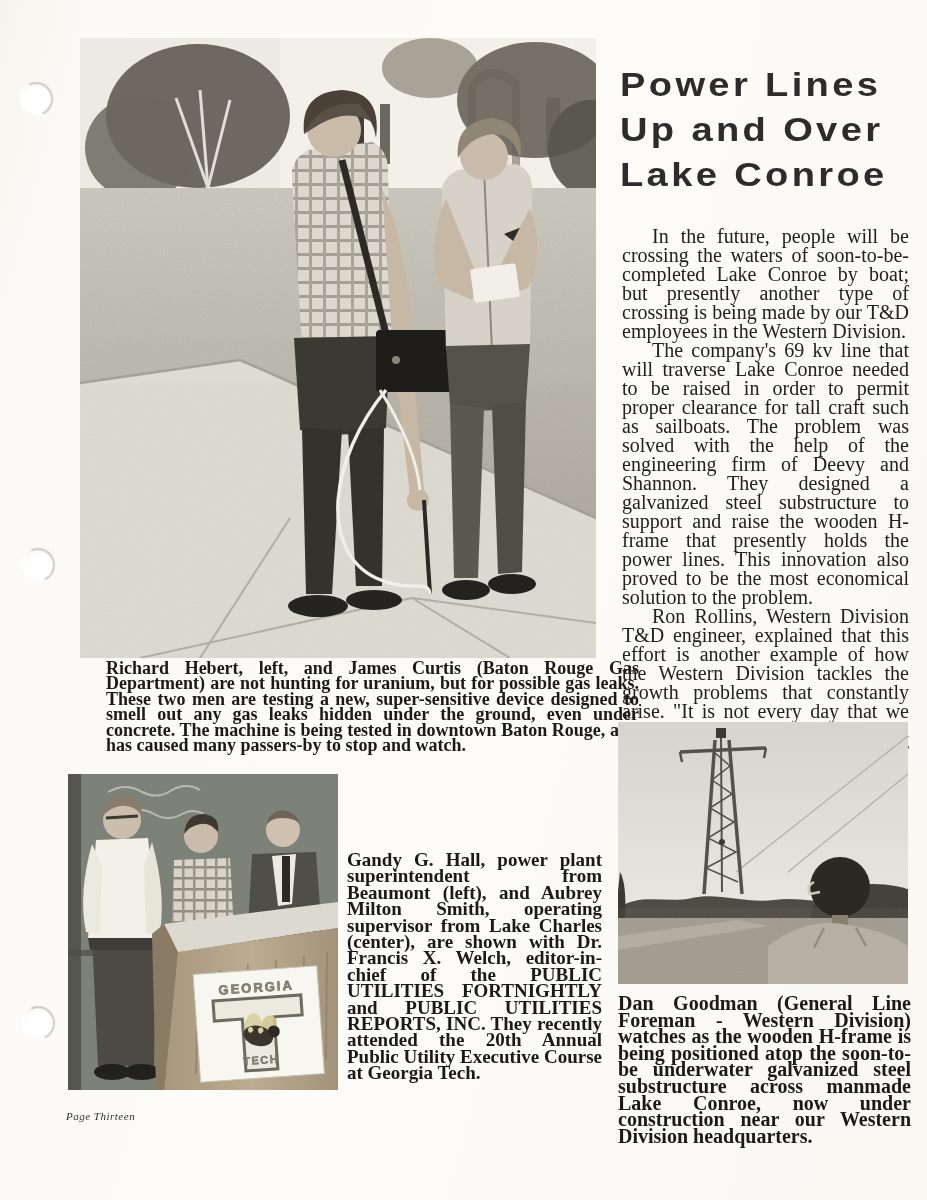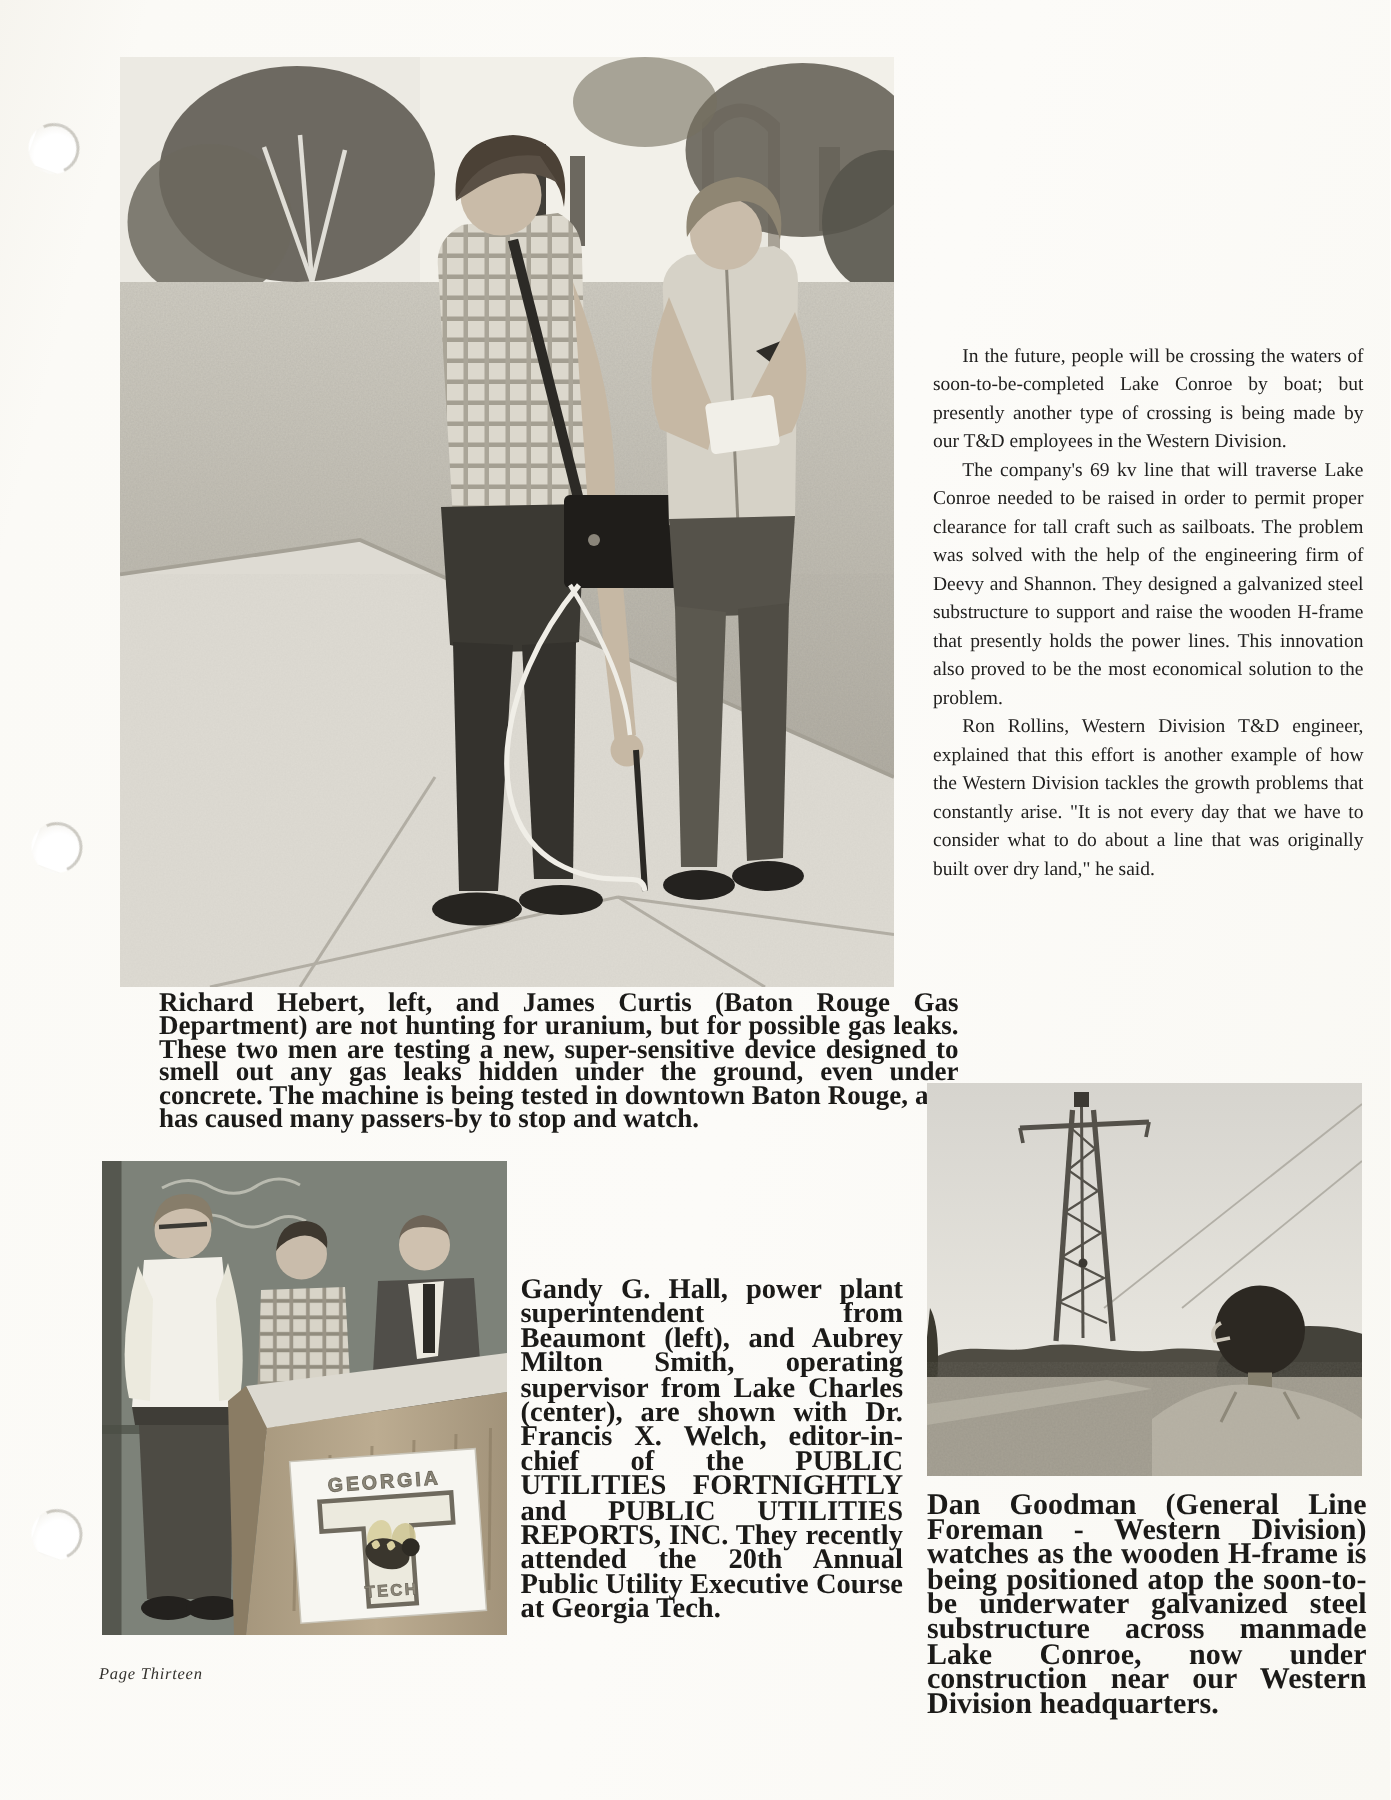--- a/index.html
+++ b/index.html
@@ -36,21 +36,21 @@
   }
   .headline .t-line{
     display:block;
     font-size:34px;font-weight:600;letter-spacing:3px;line-height:45px;
     transform:scaleX(1.12);transform-origin:left center;white-space:nowrap;
   }
 
   
   .body-col{
     position:absolute;left:622px;top:227px;width:287px;
-    font-size:13px;line-height:19px;color:#222120;
+    font-size:20px;line-height:19px;color:#222120;
     text-align:justify;
   }
   .body-col p{margin:0;text-indent:1.5em;}
 
   
   .caption{
     position:absolute;font-weight:bold;color:#1b1a18;text-align:justify;
   }
   .caption.main{left:66px;top:661px;width:533px;font-size:18px;line-height:15.4px;margin-left:40px;}
   .caption.podium{left:347px;top:852px;width:255px;font-size:19px;line-height:16.4px;}
@@ -161,20 +161,25 @@
         <path d="M412,368 L446,364 L442,534 L418,536 Z" fill="#504d45"></path>
         <ellipse cx="386" cy="552" rx="24" ry="10" fill="#24221f"></ellipse>
         <ellipse cx="432" cy="546" rx="24" ry="10" fill="#24221f"></ellipse>
 
         <circle cx="404" cy="118" r="24" fill="#c9bcaa"></circle>
         <path d="M378,120 Q374,84 412,80 Q446,84 440,122 Q434,96 414,96 Q390,98 378,120 Z" fill="#8f8673"></path>
       </g>
     </svg>
   </div>
 
+  <div class="headline">
+    <span class="t-line">Power Lines</span>
+    <span class="t-line">Up and Over</span>
+    <span class="t-line">Lake Conroe</span>
+  </div>
 
   <div class="body-col">
     <p>In the future, people will be crossing the waters of soon-to-be-completed Lake Conroe by boat; but presently another type of crossing is being made by our T&amp;D employees in the Western Division.</p>
     <p>The company's 69 kv line that will traverse Lake Conroe needed to be raised in order to permit proper clearance for tall craft such as sailboats. The problem was solved with the help of the engineering firm of Deevy and Shannon. They designed a galvanized steel substructure to support and raise the wooden H-frame that presently holds the power lines. This innovation also proved to be the most economical solution to the problem.</p>
     <p>Ron Rollins, Western Division T&amp;D engineer, explained that this effort is another example of how the Western Division tackles the growth problems that constantly arise. "It is not every day that we have to consider what to do about a line that was originally built over dry land," he said.</p>
   </div>
 
   <div class="caption main">Richard Hebert, left, and James Curtis (Baton Rouge Gas Department) are not hunting for uranium, but for possible gas leaks. These two men are testing a new, super-sensitive device designed to smell out any gas leaks hidden under the ground, even under concrete. The machine is being tested in downtown Baton Rouge, and has caused many passers-by to stop and watch.</div>
 
   <div class="photo" style="left:68px;top:774px;width:270px;height:316px;">

